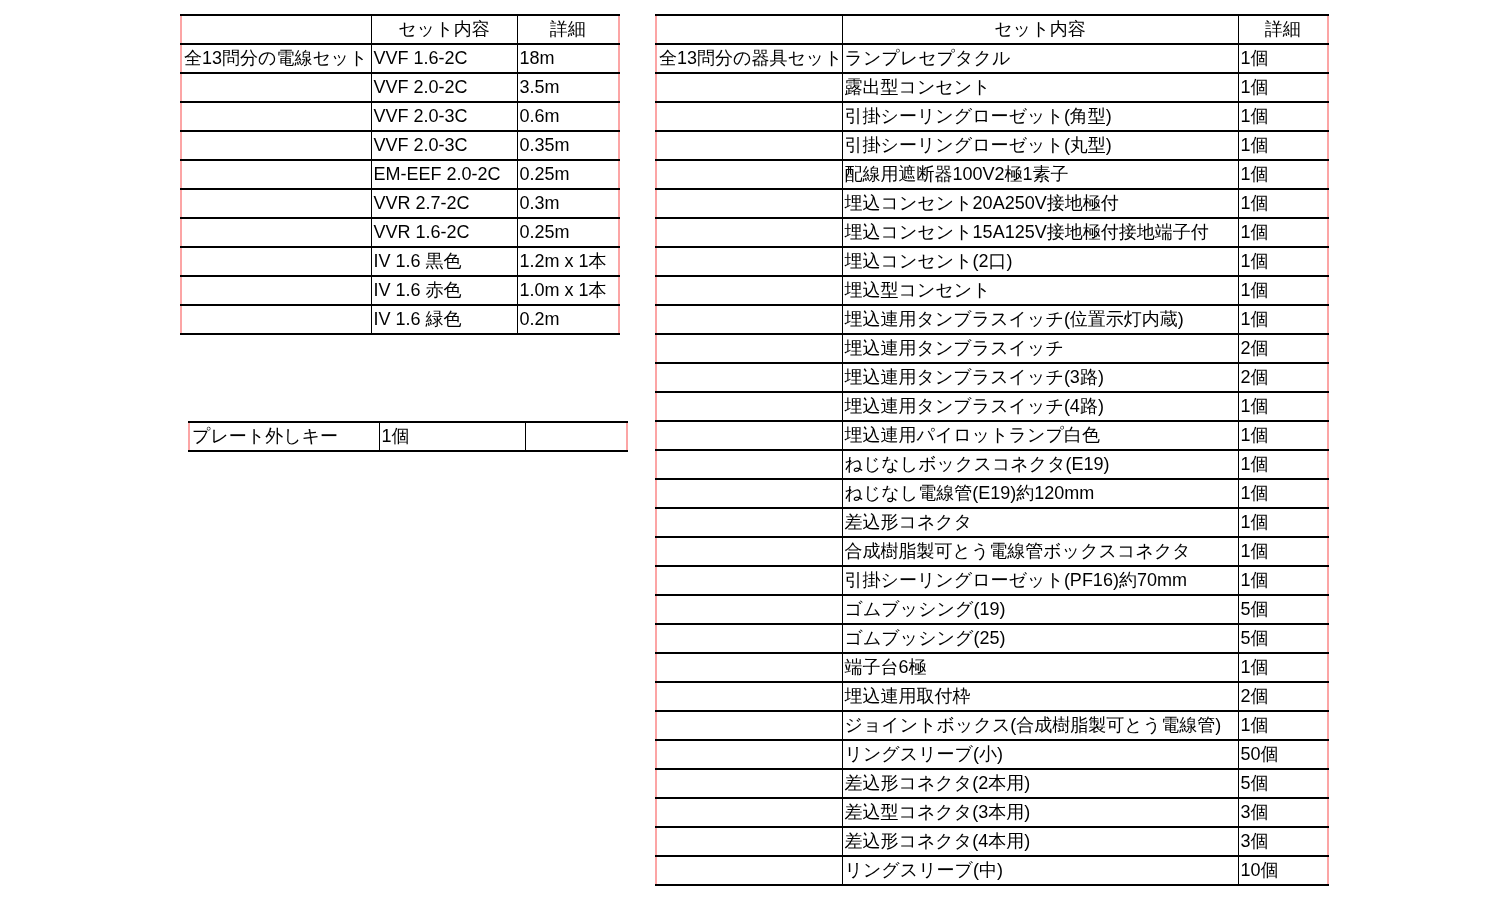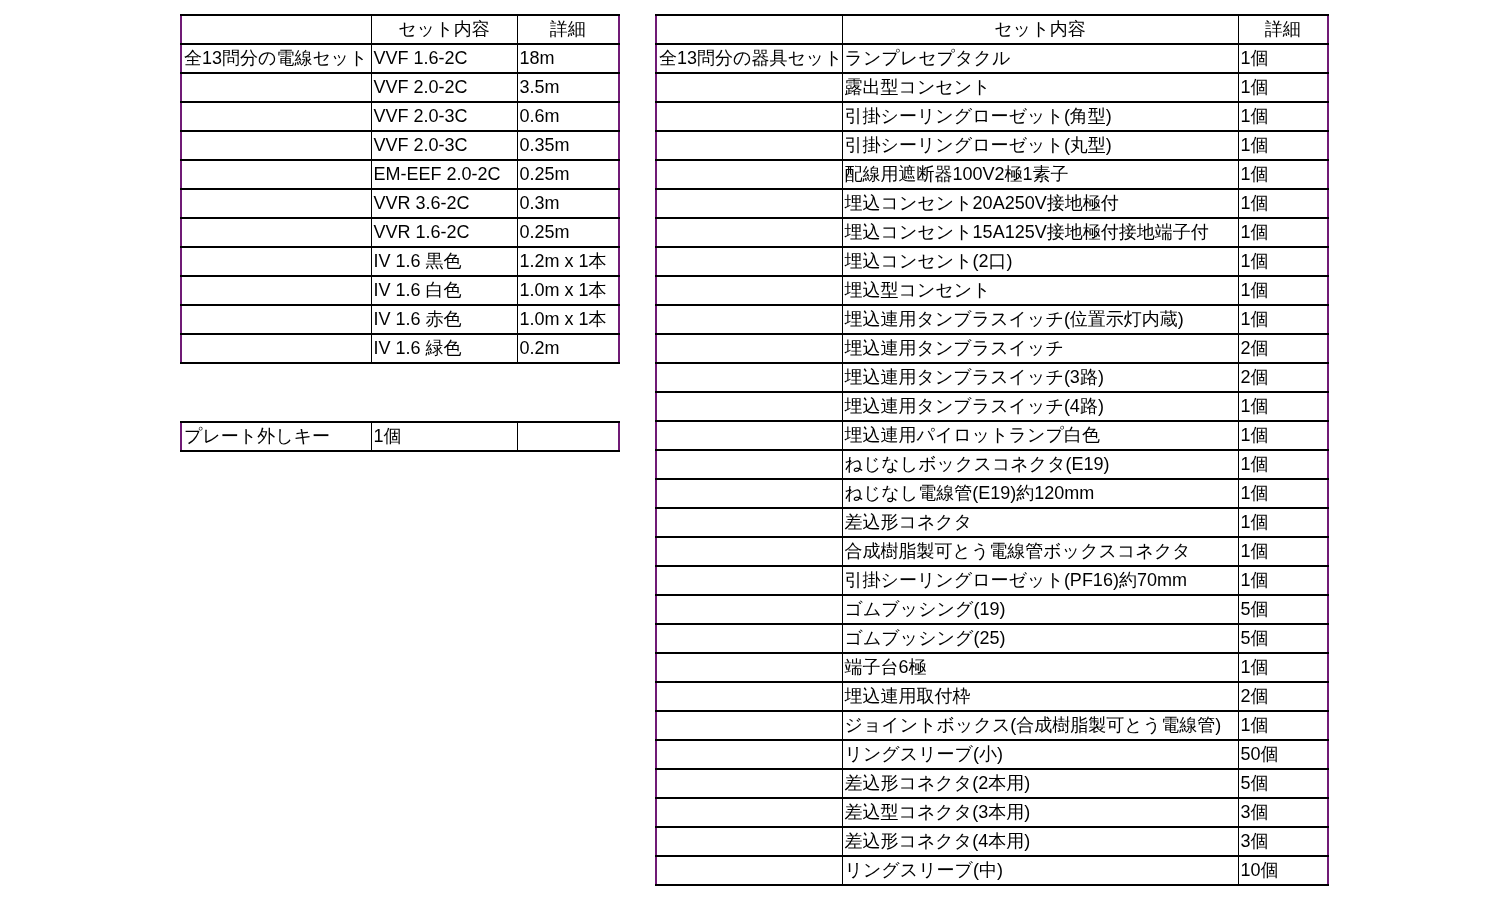--- a/index.html
+++ b/index.html
@@ -13,21 +13,21 @@
     height: 900px;
     background: #ffffff;
     font-family: "Liberation Sans", "DejaVu Sans", sans-serif;
     color: #000000;
   }
   table.tbl {
     position: absolute;
     border-collapse: collapse;
     table-layout: fixed;
     background: #ffffff;
-    border: 2px solid #701a75;
+    border: 2px solid #fca5a5;
   }
   table.tbl th,
   table.tbl td {
     border-left: 1px solid #000000;
     border-right: 1px solid #000000;
     border-top: 2px solid #000000;
     border-bottom: 2px solid #000000;
     height: 27px;
     line-height: 27px;
     padding: 0 2px;
@@ -82,52 +82,47 @@
           <td>VVF 2.0-3C</td>
           <td>0.35m</td>
         </tr>
         <tr>
           <td></td>
           <td>EM-EEF 2.0-2C</td>
           <td>0.25m</td>
         </tr>
         <tr>
           <td></td>
-          <td>VVR 3.6-2C</td>
+          <td>VVR 2.7-2C</td>
           <td>0.3m</td>
         </tr>
         <tr>
           <td></td>
           <td>VVR 1.6-2C</td>
           <td>0.25m</td>
         </tr>
         <tr>
           <td></td>
           <td>IV 1.6 黒色</td>
           <td>1.2m x 1本</td>
         </tr>
         <tr>
           <td></td>
-          <td>IV 1.6 白色</td>
-          <td>1.0m x 1本</td>
-        </tr>
-        <tr>
-          <td></td>
           <td>IV 1.6 赤色</td>
           <td>1.0m x 1本</td>
         </tr>
         <tr>
           <td></td>
           <td>IV 1.6 緑色</td>
           <td>0.2m</td>
         </tr>
       </tbody>
   </table>
 
-  <table class="tbl" style="left:180px; top:421px; width:438px;">
+  <table class="tbl" style="left:188px; top:421px; width:438px;">
     <colgroup>
       <col style="width:190px">
         <col style="width:146px">
         <col style="width:102px">
     </colgroup>
     <tbody>
         <tr>
           <td>プレート外しキー</td>
           <td>1個</td>
           <td></td>

